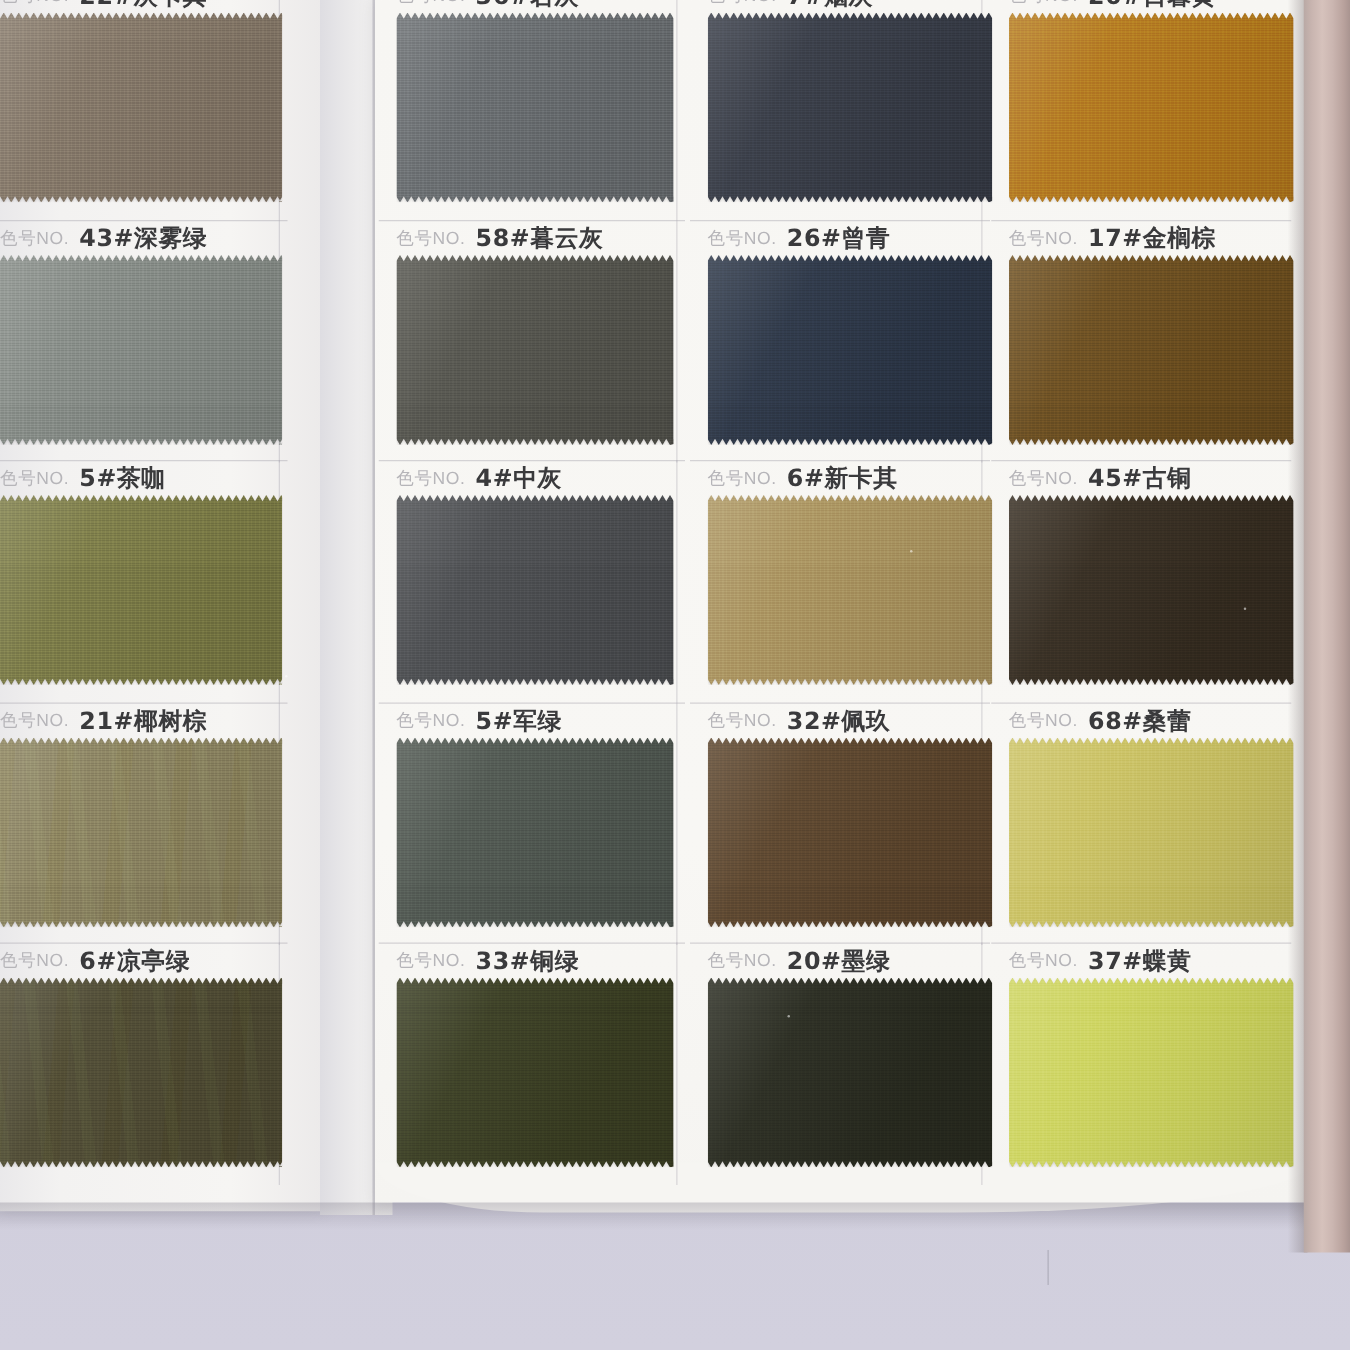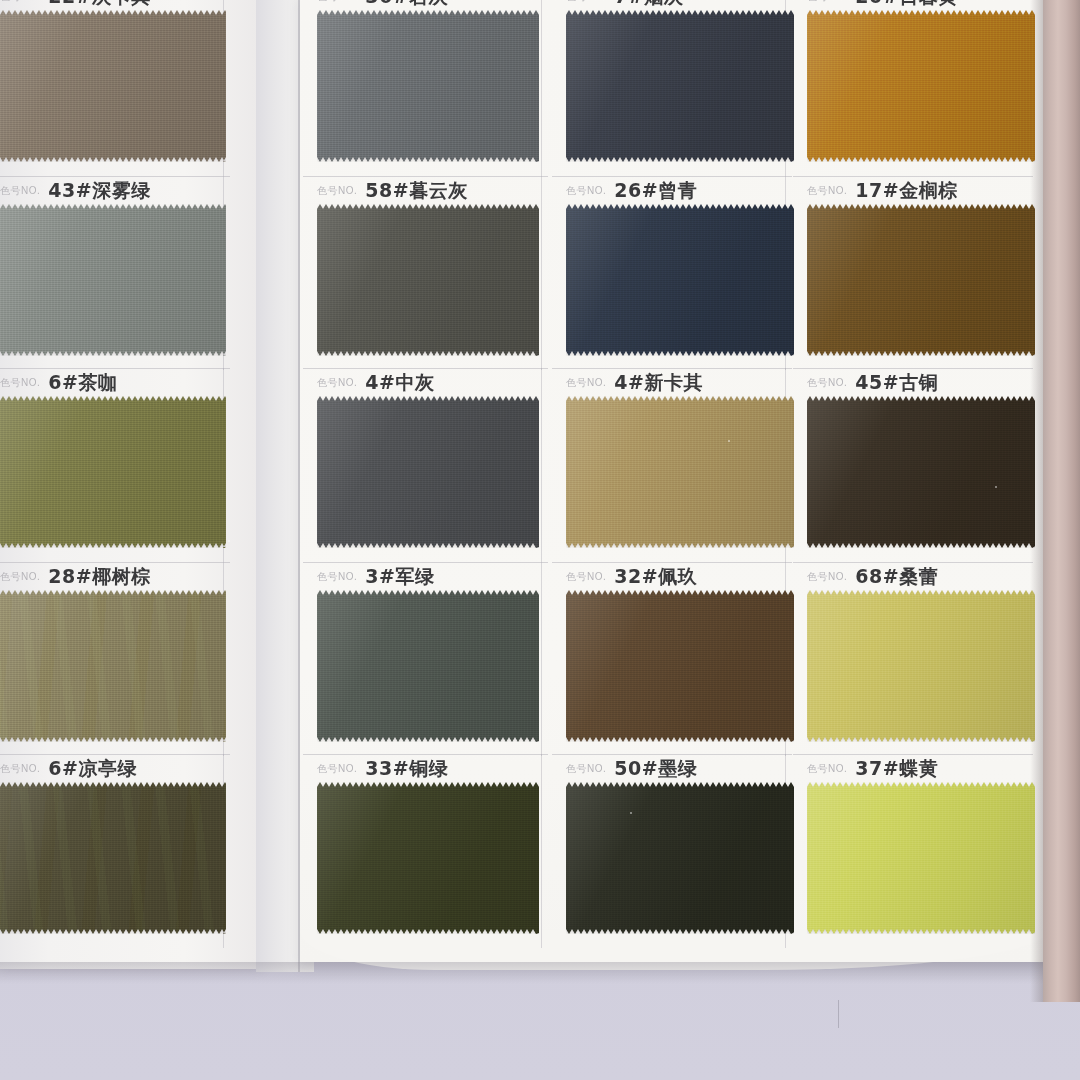--- a/index.html
+++ b/index.html
@@ -69,21 +69,21 @@
     position:absolute;top:0;bottom:0;width:1px;
     background:rgba(178,176,185,.45);
   }
 
   .label{
     position:absolute;left:0;top:2px;width:100%;height:26px;
     white-space:nowrap;
     display:flex;align-items:center;
   }
   .label .no{
-    font-size:10px;color:#b6b5b9;letter-spacing:.5px;
+    font-size:14px;color:#b6b5b9;letter-spacing:.5px;
     font-family:"Liberation Sans", sans-serif;
     margin-right:8px;
     flex:0 0 auto;
   }
   .label .name{
     font-size:19px;color:#3a3a3c;
     font-family:"DejaVu Sans", sans-serif;
     font-weight:600;
     letter-spacing:.5px;
   }
@@ -325,21 +325,21 @@
               <div class="sheen"></div>
             </div>
           </div>
         </div>
       </div>
       <div class="cell" style="left: -26px; top: 368px; width: 256px; height: 194px;">
         <div class="cell-sep"></div>
         <div class="cell-v" style="right: 6px;"></div>
         <div class="label" style="padding-left: 26px;">
           <span class="no">色号NO.</span>
-          <span class="name">6#茶咖</span>
+          <span class="name">5#茶咖</span>
         </div>
         <div class="swatch-wrap" style="left: 26px; width: 226px; height: 152px;">
           <div class="swatch">
             <div class="body" style="background: rgb(123, 123, 70);">
               <div class="weave"></div>
               <div class="mottle"></div>
               <div class="sheen"></div>
             </div>
           </div>
         </div>
@@ -359,21 +359,21 @@
               <div class="sheen"></div>
             </div>
           </div>
         </div>
       </div>
       <div class="cell" style="left: 552px; top: 368px; width: 240px; height: 194px;">
         <div class="cell-sep"></div>
         <div class="cell-v" style="right: 6px;"></div>
         <div class="label" style="padding-left: 14px;">
           <span class="no">色号NO.</span>
-          <span class="name">4#新卡其</span>
+          <span class="name">6#新卡其</span>
         </div>
         <div class="swatch-wrap" style="left: 14px; width: 228px; height: 152px;">
           <div class="swatch">
             <div class="body" style="background: rgb(171, 149, 96);">
               <div class="weave"></div>
               <div class="mottle"></div>
               <div class="sheen"></div>
             </div>
           </div>
         </div>
@@ -392,38 +392,38 @@
               <div class="sheen"></div>
             </div>
           </div>
         </div>
       </div>
       <div class="cell" style="left: -26px; top: 562px; width: 256px; height: 194px;">
         <div class="cell-sep"></div>
         <div class="cell-v" style="right: 6px;"></div>
         <div class="label" style="padding-left: 26px;">
           <span class="no">色号NO.</span>
-          <span class="name">28#椰树棕</span>
+          <span class="name">21#椰树棕</span>
         </div>
         <div class="swatch-wrap" style="left: 26px; width: 226px; height: 152px;">
           <div class="swatch mottled">
             <div class="body" style="background: rgb(138, 130, 96);">
               <div class="weave"></div>
               <div class="mottle"></div>
               <div class="sheen"></div>
             </div>
           </div>
         </div>
       </div>
       <div class="cell" style="left: 303px; top: 562px; width: 245px; height: 194px;">
         <div class="cell-sep"></div>
         <div class="cell-v" style="right: 6px;"></div>
         <div class="label" style="padding-left: 14px;">
           <span class="no">色号NO.</span>
-          <span class="name">3#军绿</span>
+          <span class="name">5#军绿</span>
         </div>
         <div class="swatch-wrap" style="left: 14px; width: 222px; height: 152px;">
           <div class="swatch">
             <div class="body" style="background: rgb(79, 87, 80);">
               <div class="weave"></div>
               <div class="mottle"></div>
               <div class="sheen"></div>
             </div>
           </div>
         </div>
@@ -493,21 +493,21 @@
               <div class="sheen"></div>
             </div>
           </div>
         </div>
       </div>
       <div class="cell" style="left: 552px; top: 754px; width: 240px; height: 194px;">
         <div class="cell-sep"></div>
         <div class="cell-v" style="right: 6px;"></div>
         <div class="label" style="padding-left: 14px;">
           <span class="no">色号NO.</span>
-          <span class="name">50#墨绿</span>
+          <span class="name">20#墨绿</span>
         </div>
         <div class="swatch-wrap" style="left: 14px; width: 228px; height: 152px;">
           <div class="swatch">
             <div class="body" style="background: rgb(40, 42, 31);">
               <div class="weave"></div>
               <div class="mottle"></div>
               <div class="sheen"></div>
             </div>
           </div>
         </div>

